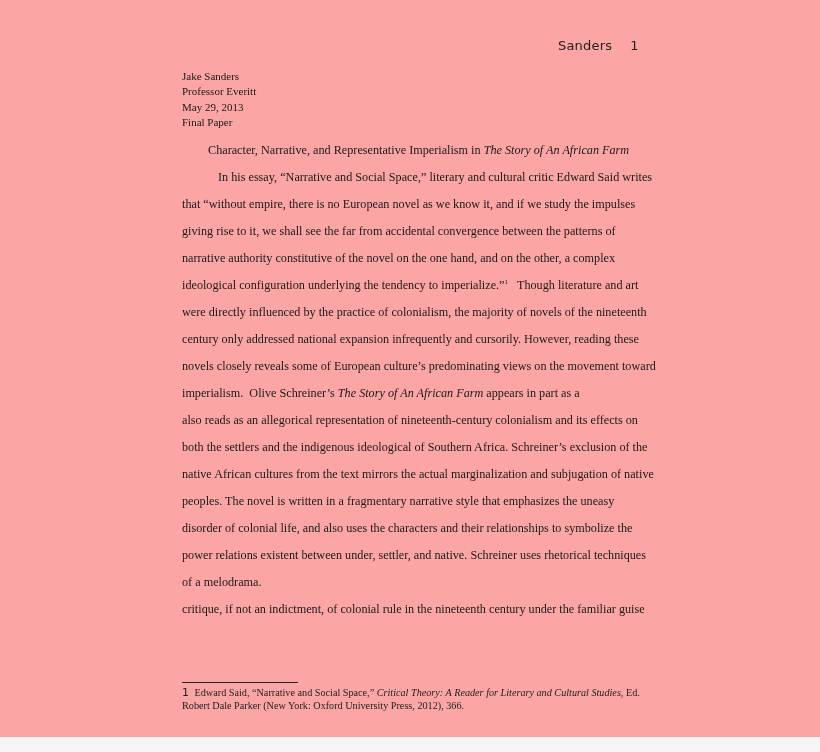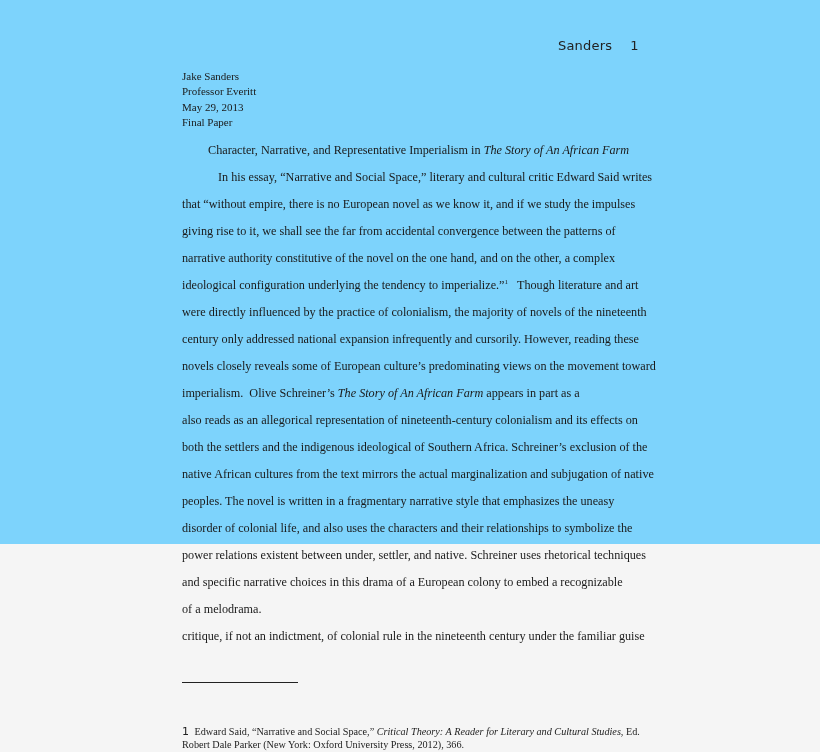--- a/index.html
+++ b/index.html
@@ -11,22 +11,22 @@
       height: 752px;
       background: #f5f5f5;
       position: relative;
       overflow: hidden;
       font-family: "Liberation Serif", serif;
       color: #1a1a1a;
     }
     .page {
       position: absolute;
       left: 0; top: 0;
-      width: 820px; height: 544px;
-      background: #7dd3fc;
+      width: 820px; height: 737px;
+      background: #fca5a5;
     }
     .running-head {
       position: absolute;
       top: 38px;
       left: 558px;
       font-family: "DejaVu Sans", sans-serif;
       font-size: 13px;
       color: #222;
       letter-spacing: 0.2px;
       white-space: pre;
@@ -75,21 +75,21 @@
       position: absolute;
       left: 182px;
       top: 682px;
       width: 116px;
       height: 1px;
       background: #222;
     }
     .footnote {
       position: absolute;
       left: 182px;
-      top: 726px;
+      top: 687px;
       width: 460px;
       font-size: 10.2px;
       line-height: 12.5px;
       color: #222;
     }
     .footnote .num {
       font-family: "DejaVu Sans", sans-serif;
       font-size: 11px;
       margin-right: 3px;
     }
@@ -121,21 +121,20 @@
     <div class="line">were directly influenced by the practice of colonialism, the majority of novels of the nineteenth</div>
     <div class="line">century only addressed national expansion infrequently and cursorily.  However, reading these</div>
     <div class="line">novels closely reveals some of European culture’s predominating views on the movement toward</div>
     <div class="line"><span style="white-space:pre">imperialism.  Olive Schreiner’s </span><i>The Story of An African Farm</i><span style="white-space:pre"> appears in part as a</span></div>
     <div class="line">also reads as an allegorical representation of nineteenth-century colonialism and its effects on</div>
     <div class="line">both the settlers and the indigenous ideological of Southern Africa.  Schreiner’s exclusion of the</div>
     <div class="line">native African cultures from the text mirrors the actual marginalization and subjugation of native</div>
     <div class="line">peoples.  The novel is written in a fragmentary narrative style that emphasizes the uneasy</div>
     <div class="line">disorder of colonial life, and also uses the characters and their relationships to symbolize the</div>
     <div class="line">power relations existent between under, settler, and native.  Schreiner uses rhetorical techniques</div>
-    <div class="line">and specific narrative choices in this drama of a European colony to embed a recognizable</div>
     <div class="line">of a melodrama.</div>
     <div class="line">critique, if not an indictment, of colonial rule in the nineteenth century under the familiar guise</div>
   </div>
 
   <div class="fn-rule"></div>
 
   <div class="footnote">
     <div><span class="num">1</span><span style="white-space:pre"> Edward Said, “Narrative and Social Space,” </span><i>Critical Theory: A Reader for Literary and Cultural Studies</i><span>, Ed.</span></div>
     <div>Robert Dale Parker (New York: Oxford University Press, 2012), 366.</div>
   </div>

